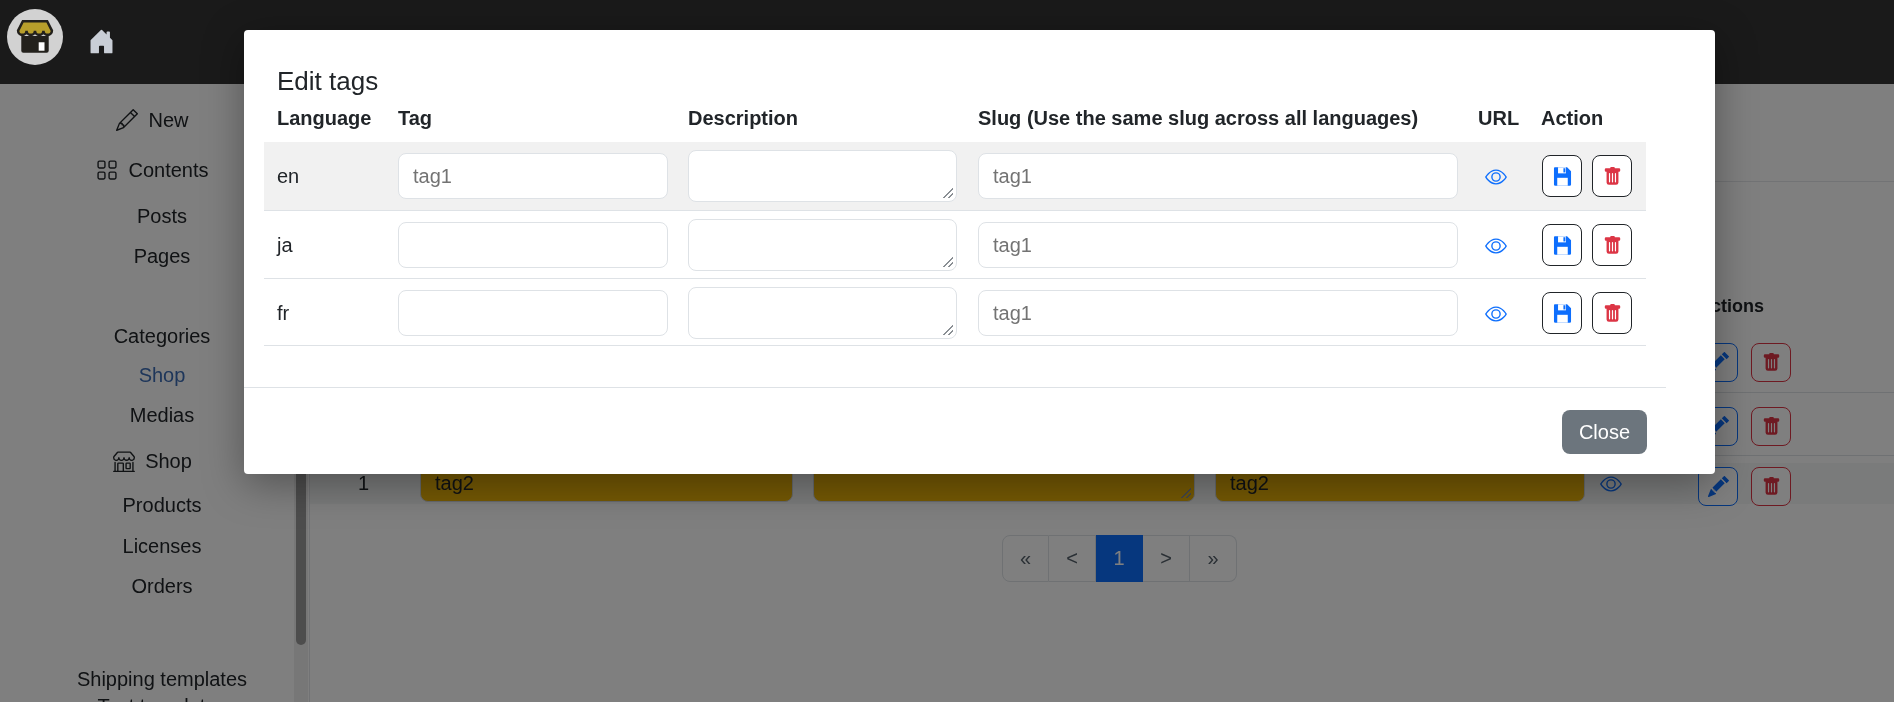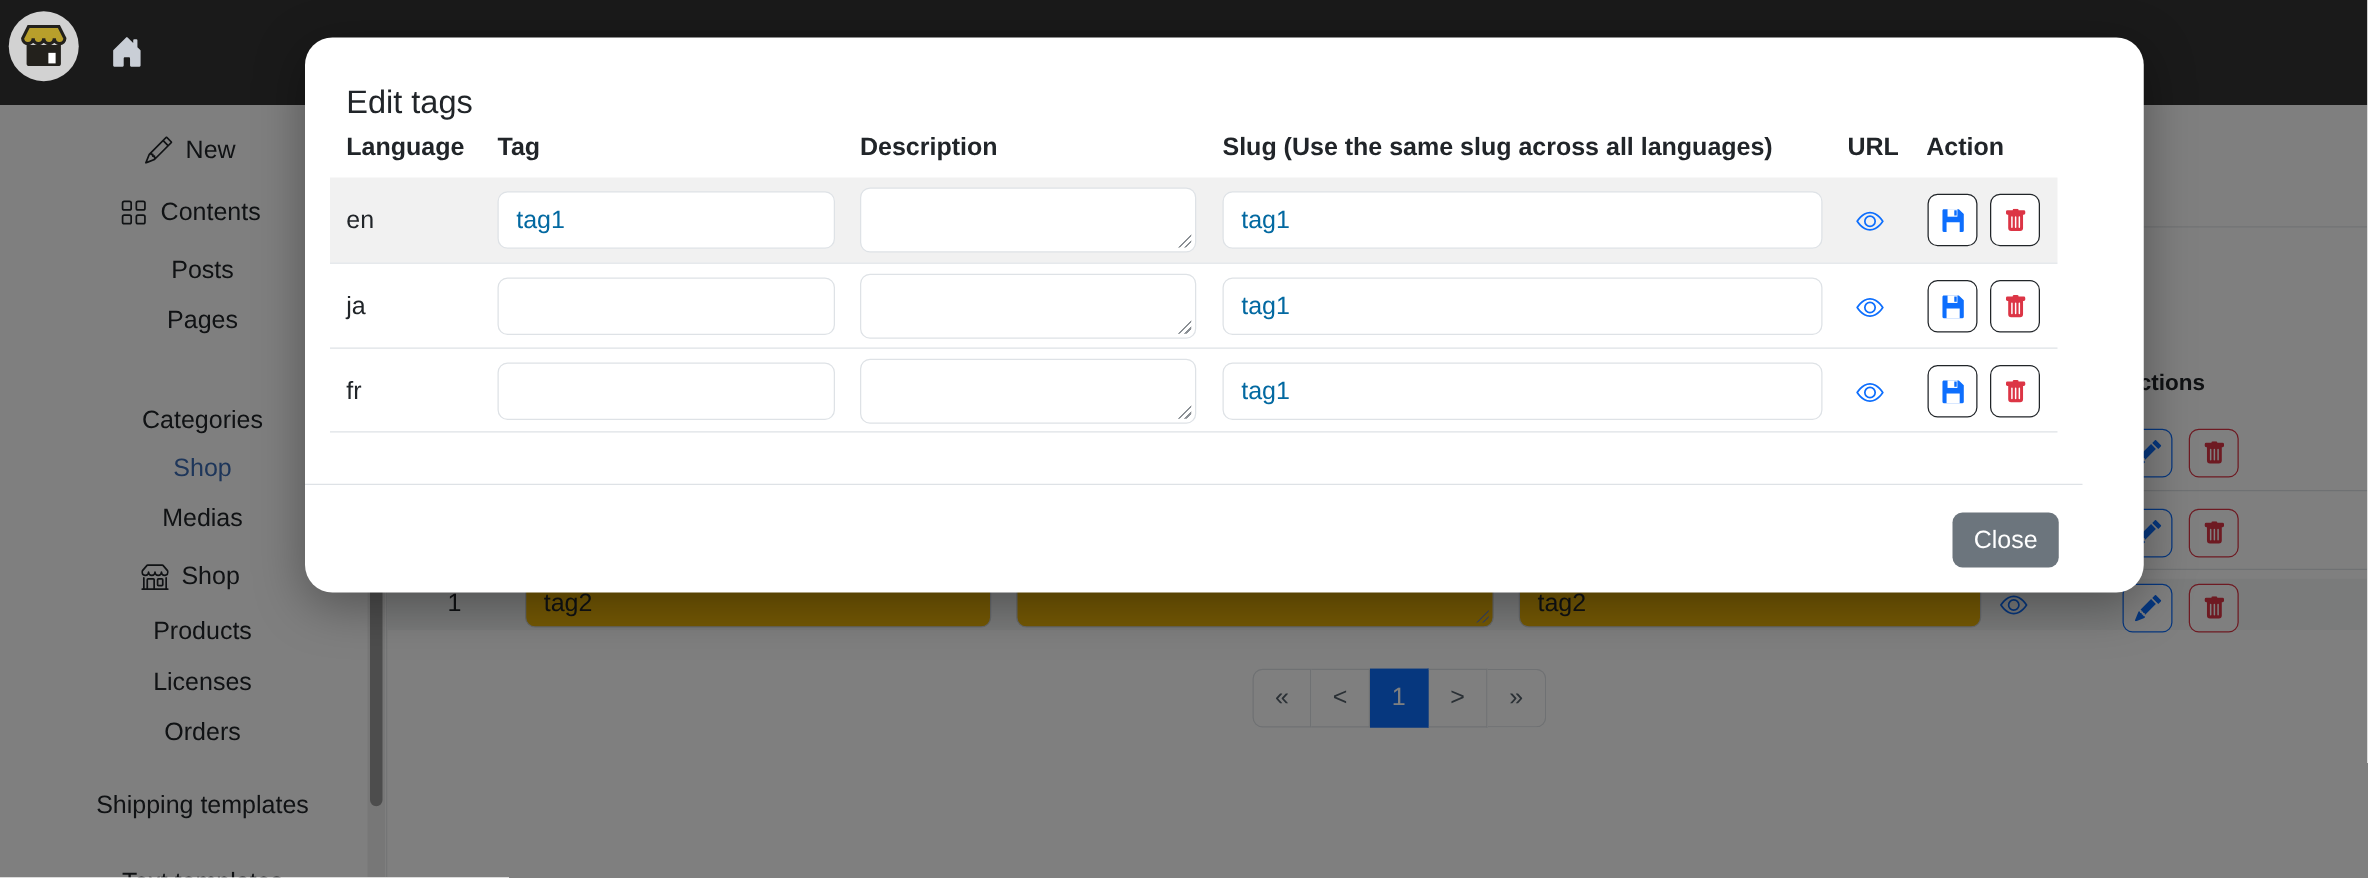--- a/index.html
+++ b/index.html
@@ -47,32 +47,32 @@
   .page-item { width:47px; height:47px; border:1px solid #dee2e6; border-left-width:0; background:#fff;
                display:flex; align-items:center; justify-content:center; font-size:20px; color:#55606a; cursor:pointer; }
   .page-item:first-child { border-left-width:1px; border-radius:8px 0 0 8px; }
   .page-item:last-child { border-radius:0 8px 8px 0; }
   .page-item.active { background:#0d6efd; border-color:#0d6efd; color:#fff; }
 
   
   .overlay { position:absolute; left:0; top:84px; width:1894px; height:618px; background:rgba(0,0,0,0.5); z-index:4; }
 
   
-  .modal { position:absolute; left:244px; top:30px; width:1471px; height:444px; background:#fff; border-radius:22px;
+  .modal { position:absolute; left:244px; top:30px; width:1471px; height:444px; background:#fff; border-radius:4px;
            box-shadow:0 10px 40px rgba(0,0,0,0.35); z-index:5; }
   .modal-title { position:absolute; left:33px; top:36px; font-size:26px; font-weight:500; color:#212529; }
   .m-headrow { position:absolute; left:20px; top:65px; width:1382px; height:47px; }
   .m-th { position:absolute; top:0; height:47px; line-height:47px; font-size:20px; font-weight:bold; white-space:nowrap; }
   .m-row { position:absolute; left:20px; width:1382px; height:68px; }
   .m-row.striped { background:#f1f1f1; }
   .m-row.lined { border-top:1px solid #dee2e6; }
   .m-row.last { border-bottom:1px solid #dee2e6; }
   .m-lang { position:absolute; left:13px; top:0; height:68px; line-height:68px; font-size:20px; }
   .m-input { position:absolute; top:11px; height:46px; border:1px solid #dee2e6; border-radius:8px; background:#fff;
-             font-family:"Liberation Sans",sans-serif; font-size:20px; color:#0369a1; padding:0 14px; }
+             font-family:"Liberation Sans",sans-serif; font-size:20px; color:#737373; padding:0 14px; }
   .m-textarea { position:absolute; top:8px; height:52px; border:1px solid #dee2e6; border-radius:8px; background:#fff; }
   .ta-corner::after { content:""; position:absolute; right:3px; bottom:3px; width:11px; height:11px;
     background:linear-gradient(135deg, transparent 52%, #8a8f94 52%, #8a8f94 60%, transparent 60%,
                transparent 74%, #8a8f94 74%, #8a8f94 82%, transparent 82%); }
   .m-eye { position:absolute; left:1218px; top:24px; cursor:pointer; }
   .m-btn { position:absolute; top:13px; width:40px; height:42px; border-radius:8px; background:#fff; border:1px solid;
            display:flex; align-items:center; justify-content:center; cursor:pointer; }
   .modal-footer-divider { position:absolute; left:0; top:357px; width:1422px; height:0; border-top:1px solid #dee2e6; }
   .close-btn { position:absolute; left:1318px; top:380px; width:85px; height:44px; background:#6c757d; border:none;
                border-radius:8px; color:#fff; font-size:20px; font-family:"Liberation Sans",sans-serif; cursor:pointer; }
@@ -144,21 +144,21 @@
     </div>
     <div class="side-item child" style="top:405px">
         <span>Products</span>
       </div>
     <div class="side-item child" style="top:446px">
         <span>Licenses</span>
       </div>
     <div class="side-item child" style="top:486px">
         <span>Orders</span>
       </div>
-    <div class="side-item child" style="top:544px">
+    <div class="side-item child" style="top:579px">
         <span>Shipping templates</span>
       </div>
     <div class="side-item child" style="top:606px">
         <span>Text templates</span>
       </div>
     <div class="scroll-track"></div>
     <div class="scroll-thumb"></div>
   </div>
 
   <div class="content">

